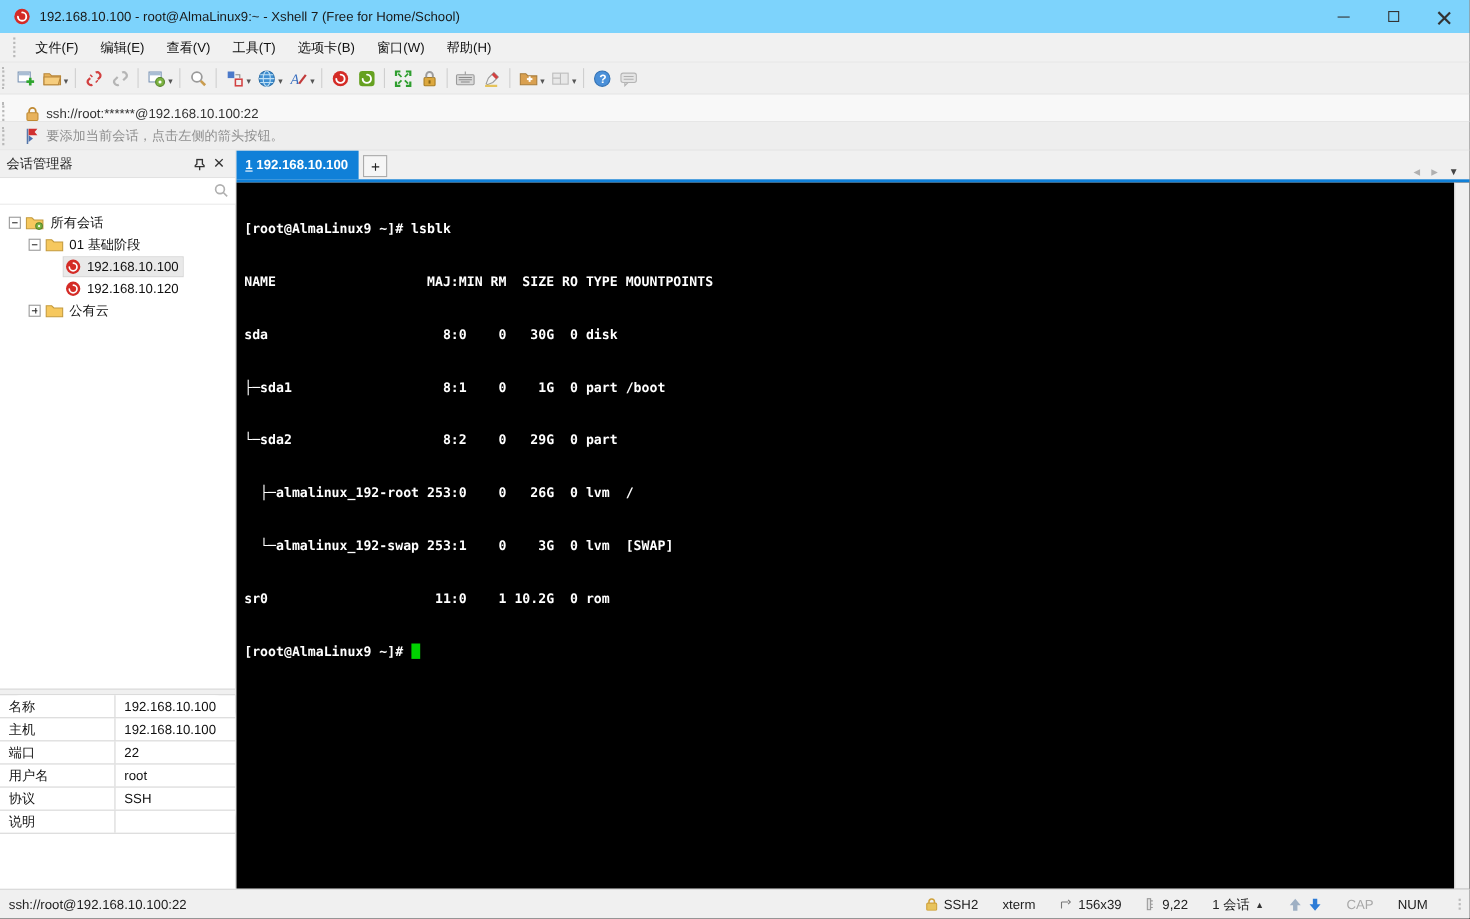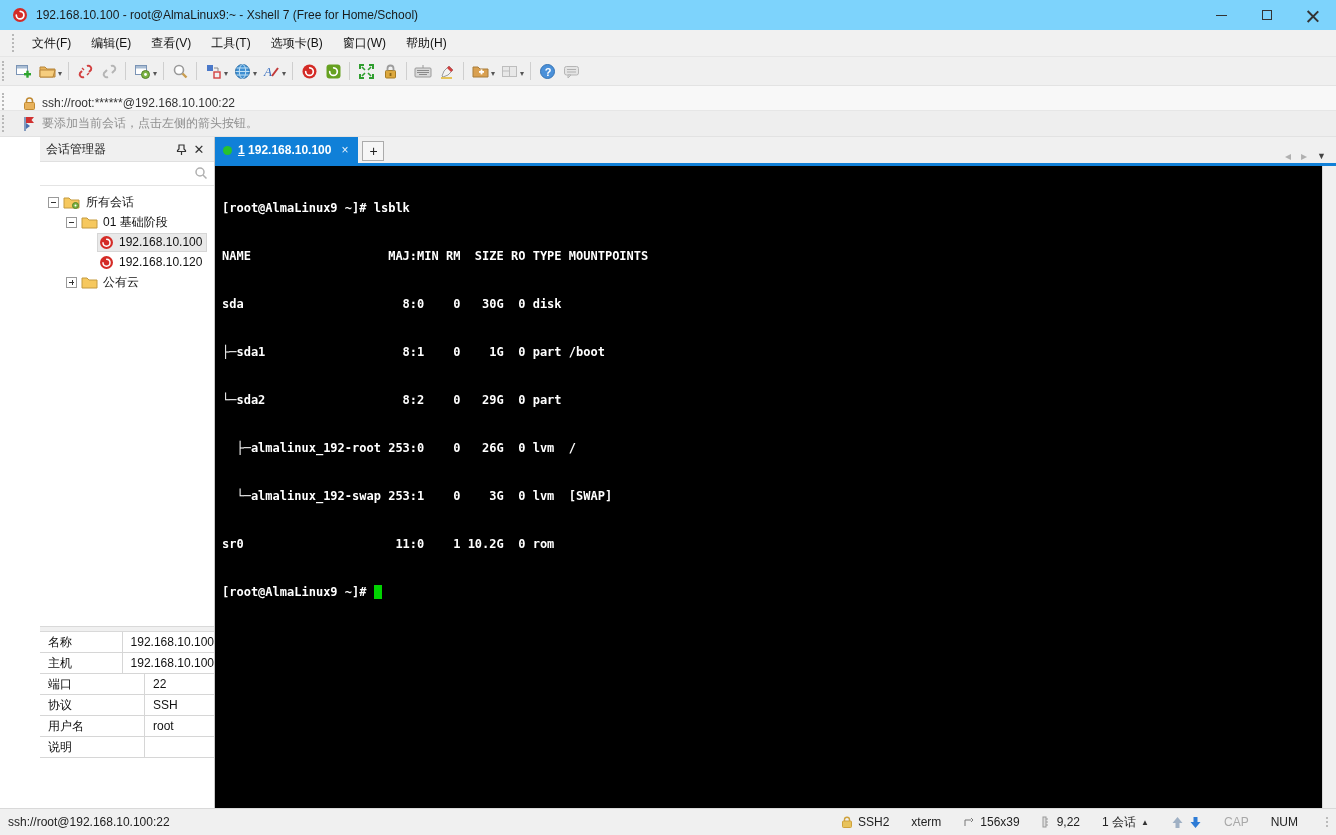--- a/index.html
+++ b/index.html
@@ -41,21 +41,21 @@
                 display:flex; align-items:flex-end; border-bottom:1px solid #e6e6e6; }
   .address-text { color:#333; margin-left:6px; }
 
   
   .infobar { left:0; top:111px; width:1336px; height:26px; background:#eeeeee;
              display:flex; align-items:center; border-bottom:1px solid #e2e2e2; }
   .info-text { color:#8f8f8f; margin-left:6px; }
 
   
   .sidebar { left:0; top:137px; width:215px; height:671px; background:#ffffff;
-             border-right:1px solid #c9c9c9;padding-left:40px; }
+             border-right:1px solid #c9c9c9; }
   .sm-header { height:25px; background:#f0f0f0; display:flex; align-items:center;
                padding:0 6px; border-bottom:1px solid #e0e0e0; }
   .sm-title { flex:1; color:#222; }
   .sm-hbtn { width:18px; height:18px; display:flex; align-items:center; justify-content:center; color:#333; }
   .searchrow { height:24px; border-bottom:1px solid #e4e4e4; position:relative; background:#fff; }
   .search-input { width:100%; height:100%; border:none; outline:none; padding:0 24px 0 6px; font-size:12px; }
   .search-mag { position:absolute; right:6px; top:4px; }
 
   .tree { padding-top:6px; height:440px; }
   .trow { height:20px; display:flex; align-items:center; white-space:nowrap;text-align:center; }
@@ -72,21 +72,21 @@
   .props { background:#fff;border-radius:19px; }
   .prow { height:21px; display:flex; border-bottom:1px solid #d6d6d6; align-items:center; }
   .plabel { width:105px; padding-left:8px; border-right:1px solid #d6d6d6; height:100%; display:flex; align-items:center; }
   .pval { padding-left:8px; }
 
   
   .tabstrip { left:215px; top:137px; width:1121px; height:26px; background:#f0f0f0;
               display:flex; align-items:flex-end; }
   .tabline { left:215px; top:163px; width:1121px; height:3px; background:#1080d8; }
   .tab-active { height:26px; background:#1080d8; color:#fff; display:flex; align-items:center;
-                padding:0 10px 0 8px; gap:6px; font-weight:bold; }
+                padding:0 10px 0 8px; gap:6px; font-weight:bold;flex-direction:column; }
   .tab-dot { width:9px; height:9px; border-radius:50%; background:#27c32d; }
   .tab-num { text-decoration:underline; }
   .tab-close { color:#e8f2fb; font-weight:normal; font-size:12px; margin-left:4px; }
   .tab-plus { width:22px; height:20px; margin:0 0 2px 4px; background:#f6f6f6; border:1px solid #ababab;
               display:flex; align-items:center; justify-content:center; color:#222; font-size:14px; }
   .tab-nav { margin-left:auto; display:flex; align-items:center; gap:10px; padding-right:10px; color:#b0b0b0; }
   .tab-nav .dd { color:#444; font-size:9px; }
 
   
   .terminal { left:215px; top:166px; width:1121px; height:642px; background:#000; }
@@ -408,26 +408,26 @@
       </div>
     <div class="prow">
         <span class="plabel">主机</span>
         <span class="pval">192.168.10.100</span>
       </div>
     <div class="prow">
         <span class="plabel">端口</span>
         <span class="pval">22</span>
       </div>
     <div class="prow">
+        <span class="plabel">用户名</span>
+        <span class="pval">root</span>
+      </div>
+    <div class="prow">
         <span class="plabel">协议</span>
         <span class="pval">SSH</span>
-      </div>
-    <div class="prow">
-        <span class="plabel">用户名</span>
-        <span class="pval">root</span>
       </div>
     <div class="prow">
         <span class="plabel">说明</span>
         <span class="pval"></span>
       </div>
   </div>
 </div>
 
 <div class="abs tabstrip">
   <div class="tab-active">

